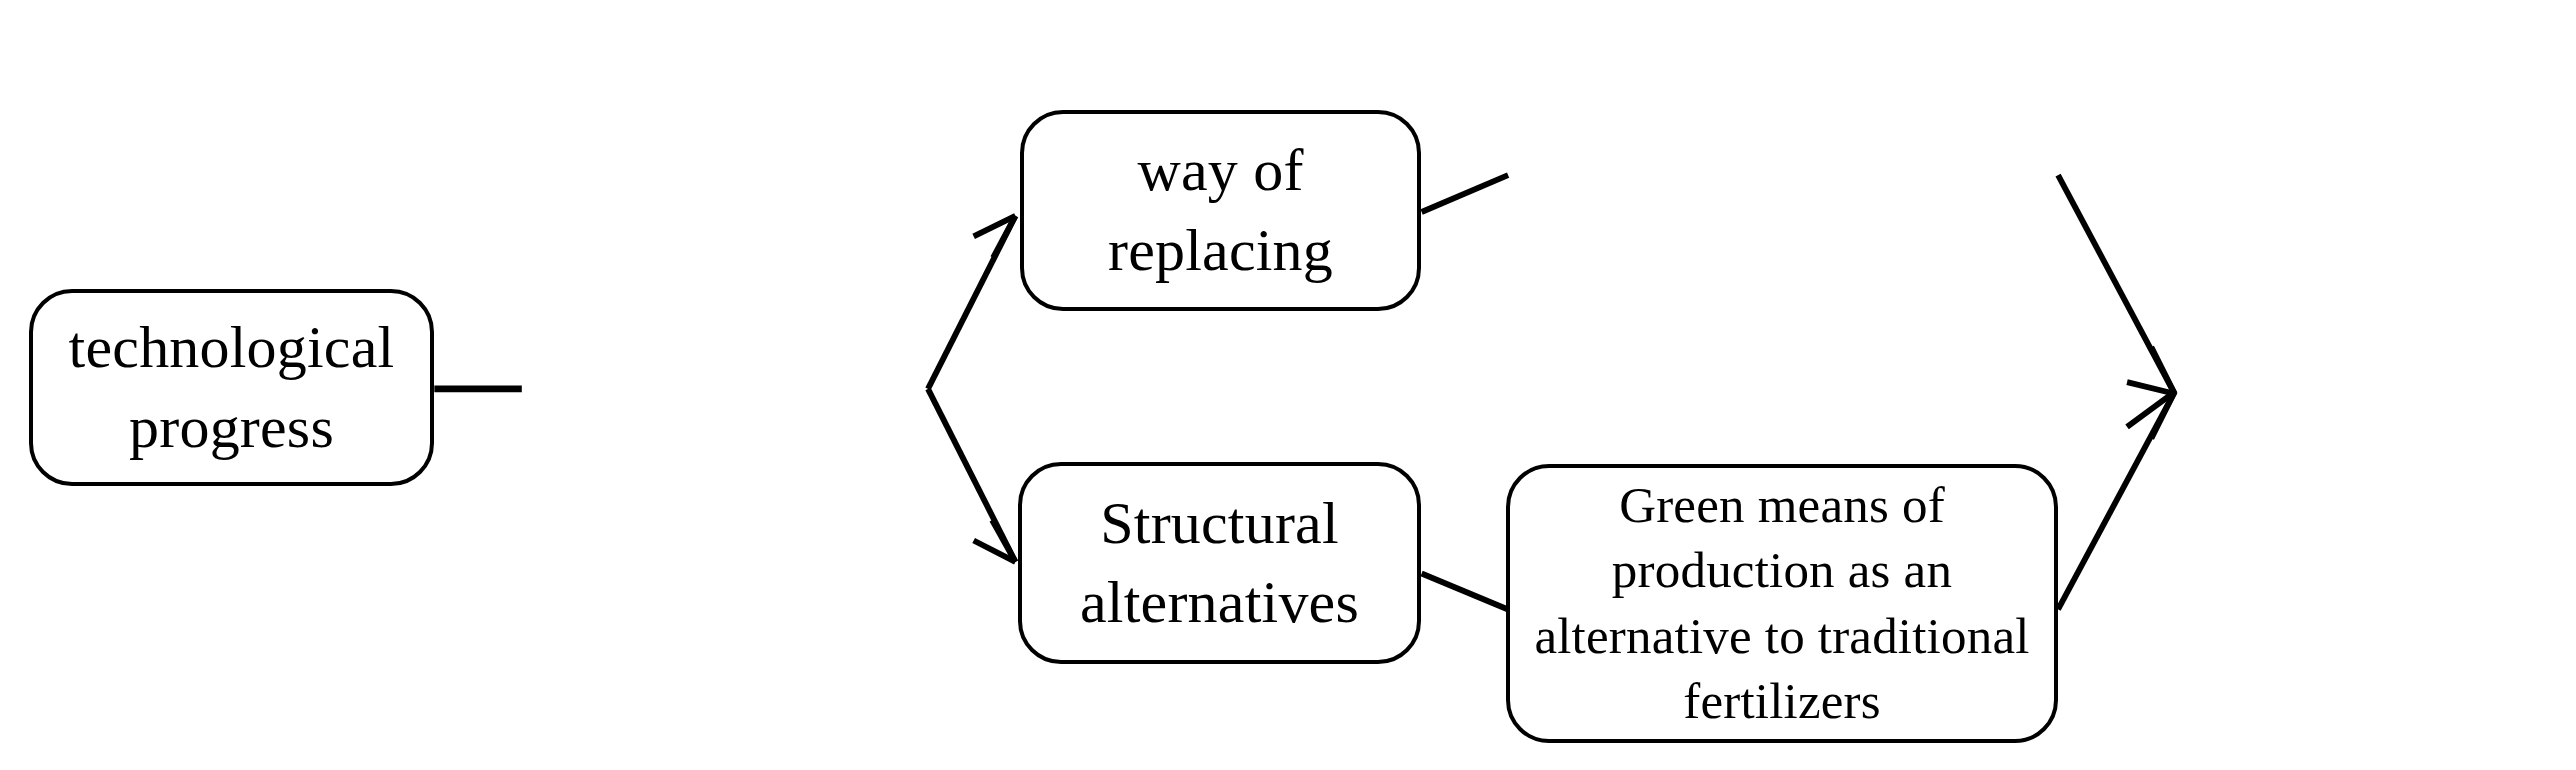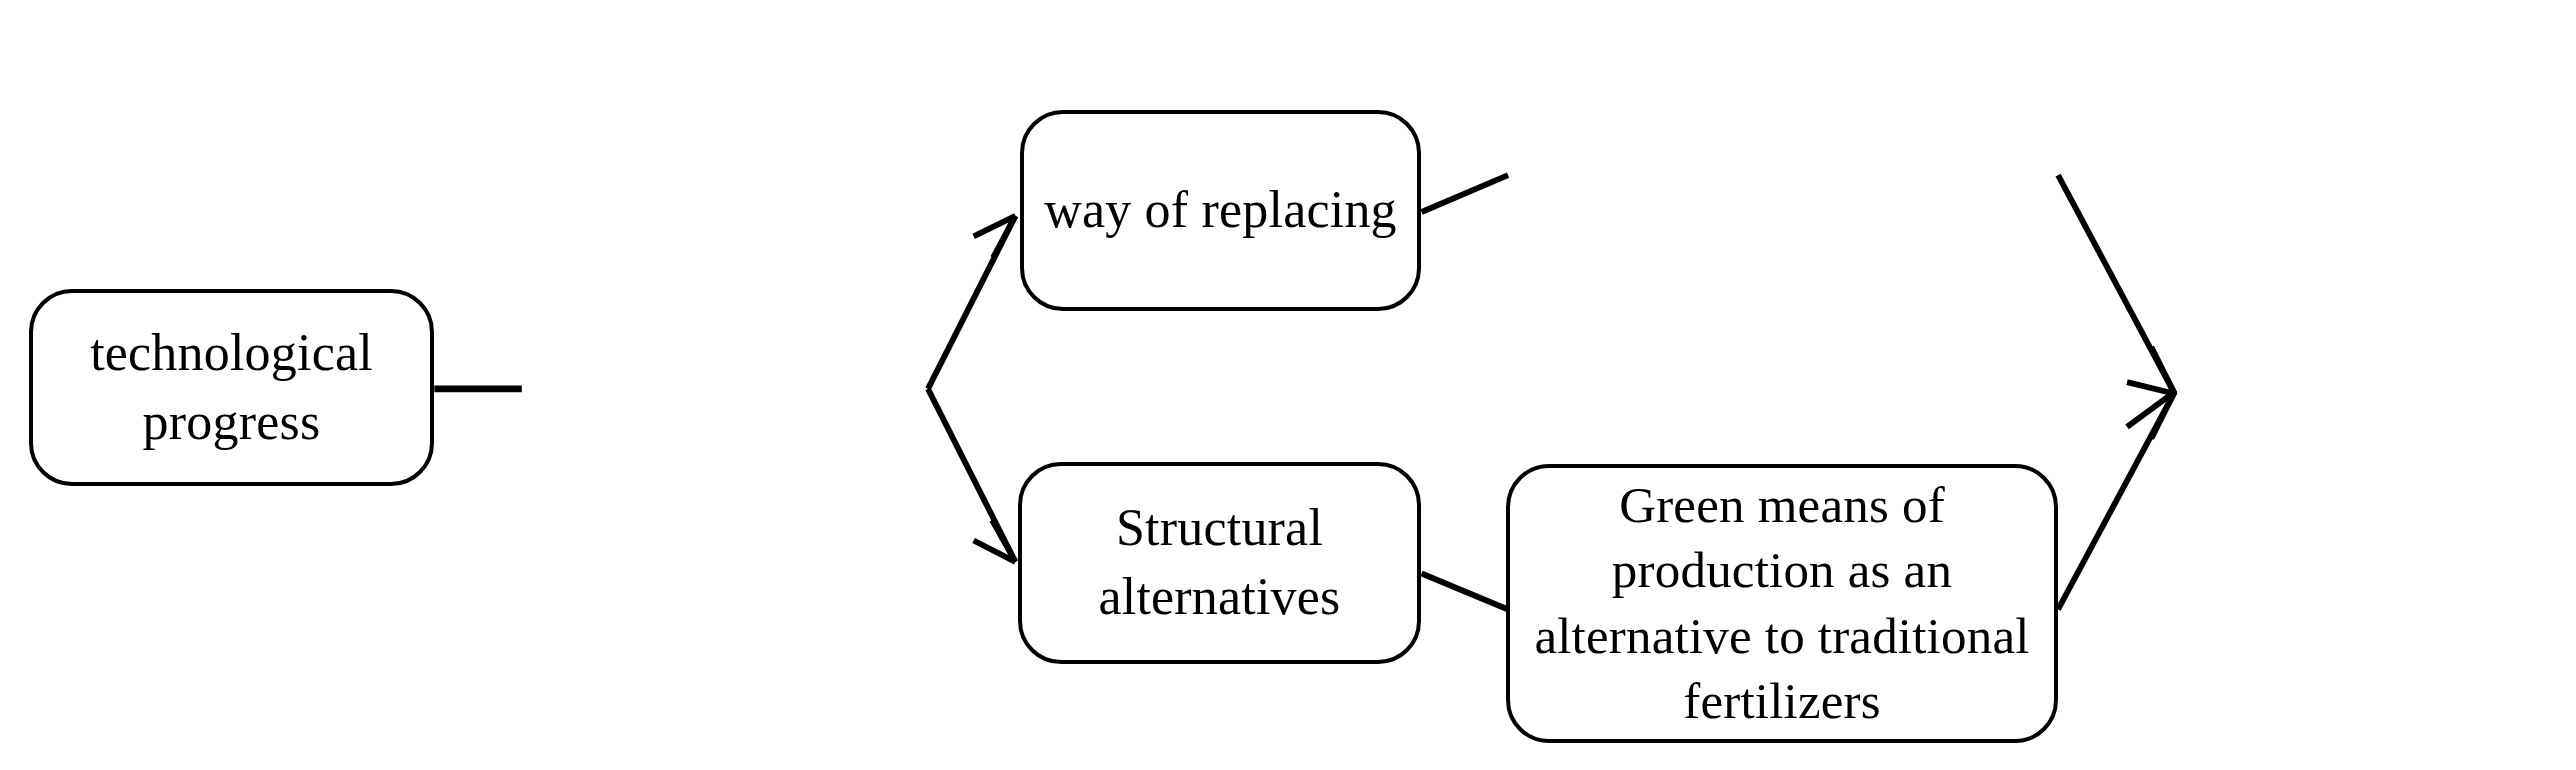--- a/index.html
+++ b/index.html
@@ -36,21 +36,21 @@
     align-items: center;
     justify-content: center;
     text-align: center;
     color: #000000;
     z-index: 2;
   }
   .node .label {
     display: block;
     width: 100%;
     padding: 0 17.5px;
-    font-size: 52px;
+    font-size: 60px;
     line-height: 1.32;
     letter-spacing: 0.2px;
     white-space: pre-line;
   }
   
   #node-technological-progress { left: 29px;   top: 289px; width: 405px; height: 197px; }
   #node-factor-substitution    { left: 522px;  top: 289px; width: 406px; height: 197px; }
   #node-way-of-replacing       { left: 1020px; top: 110px; width: 401px; height: 201px; }
   #node-green-production       { left: 1506px; top: 32px;  width: 552px; height: 279px; }
   #node-structural-alternatives{ left: 1018px; top: 462px; width: 403px; height: 202px; }

